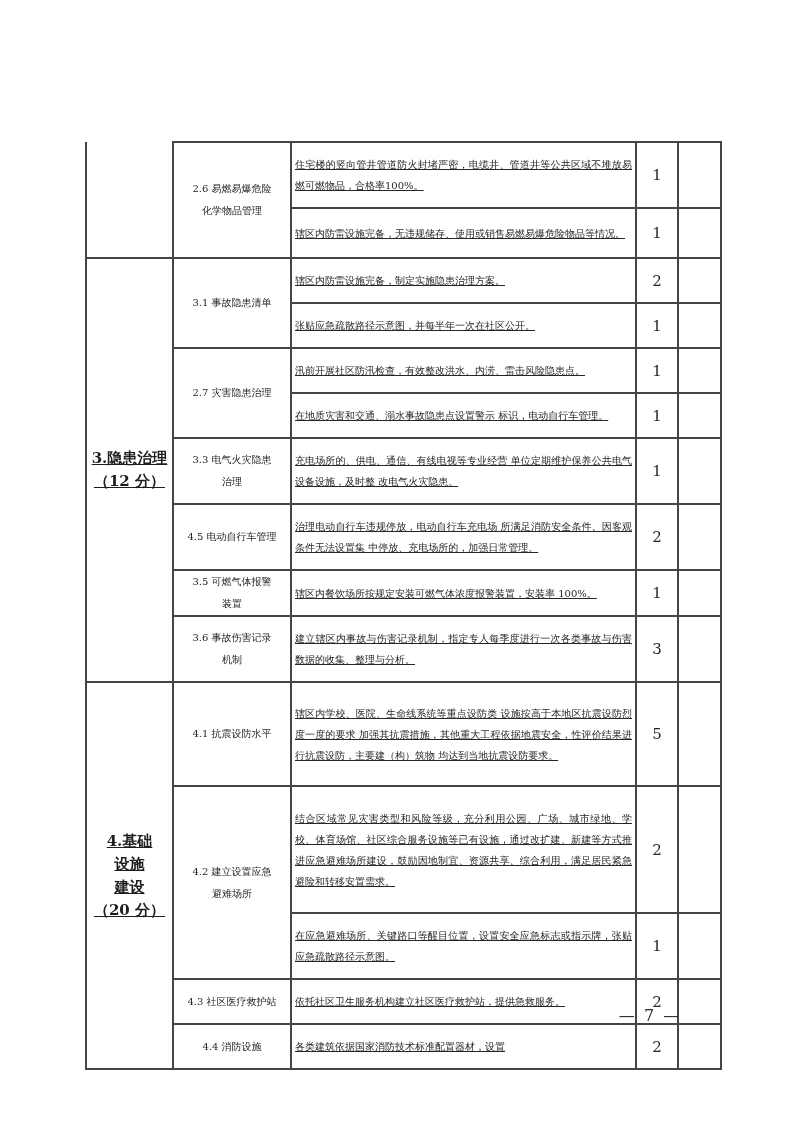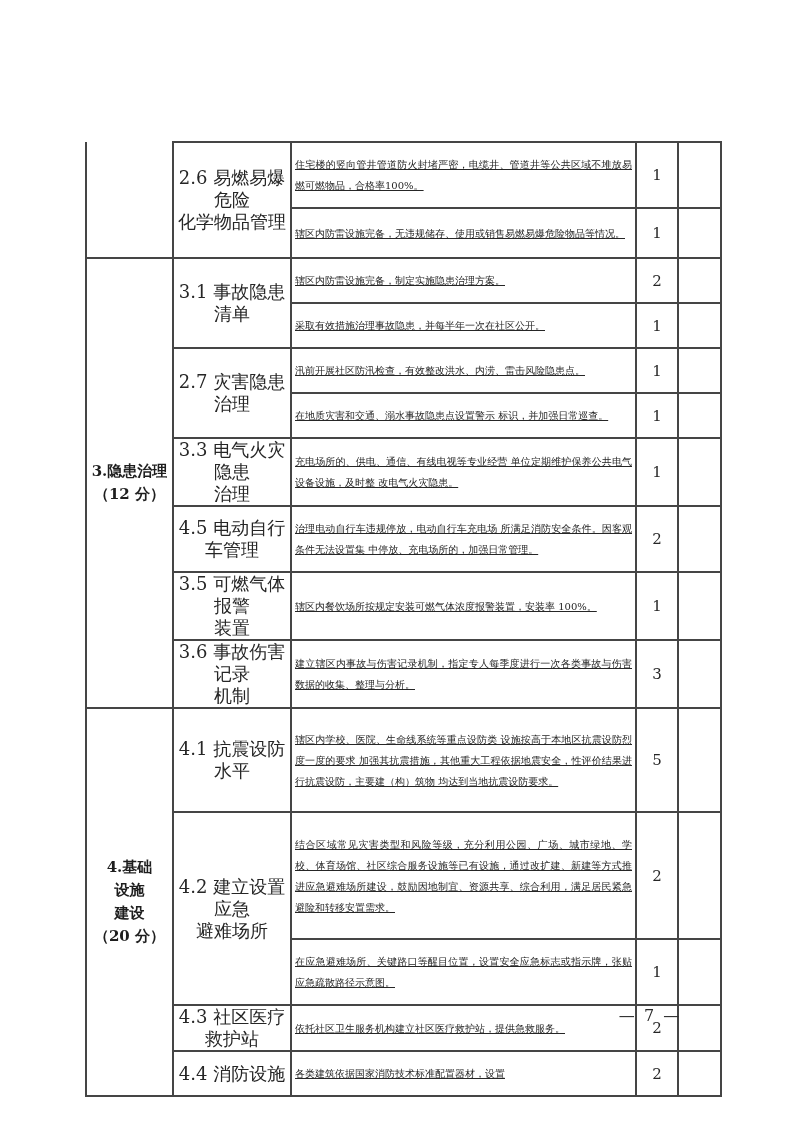--- a/index.html
+++ b/index.html
@@ -24,26 +24,27 @@
     vertical-align: middle;
     overflow: hidden;
   }
   td.cat {
     font-weight: bold;
     text-align: center;
     white-space: pre-line;
     font-size: 15px;
     line-height: 23px;
     color: #1e1e1e;
+    text-decoration: underline;
   }
   td.cat.no-top { border-top: none; }
   td.sub {
     text-align: center;
     white-space: pre-line;
-    font-size: 18px;
+    font-size: 10px;
     line-height: 22px;
     padding: 0 1px;
     color: #262626;
   }
   td.txt {
     font-size: 10px;
     line-height: 21px;
     text-align: justify;
     padding: 11px 3px;
     color: #262626;
@@ -93,32 +94,32 @@
 
     <tr style="height:23px">
       <td class="cat" rowspan="8">3.隐患治理
 （12 分）</td>
       <td class="sub" rowspan="2">3.1 事故隐患清单</td>
       <td class="txt">辖区内防雷设施完备，制定实施隐患治理方案。</td>
       <td class="score">2</td>
       <td class="score"></td>
     </tr>
     <tr style="height:45px">
-      <td class="txt">采取有效措施治理事故隐患，并每半年一次在社区公开。</td>
+      <td class="txt">张贴应急疏散路径示意图，并每半年一次在社区公开。</td>
       <td class="score">1</td>
       <td class="score"></td>
     </tr>
     <tr style="height:45px">
       <td class="sub" rowspan="2">2.7 灾害隐患治理</td>
       <td class="txt">汛前开展社区防汛检查，有效整改洪水、内涝、雷击风险隐患点。</td>
       <td class="score">1</td>
       <td class="score"></td>
     </tr>
     <tr style="height:43px">
-      <td class="txt">在地质灾害和交通、溺水事故隐患点设置警示 标识，并加强日常巡查。</td>
+      <td class="txt">在地质灾害和交通、溺水事故隐患点设置警示 标识，电动自行车管理。</td>
       <td class="score">1</td>
       <td class="score"></td>
     </tr>
     <tr style="height:63px">
       <td class="sub">3.3 电气火灾隐患
 治理</td>
       <td class="txt">充电场所的、供电、通信、有线电视等专业经营 单位定期维护保养公共电气设备设施，及时整 改电气火灾隐患。</td>
       <td class="score">1</td>
       <td class="score"></td>
     </tr>

